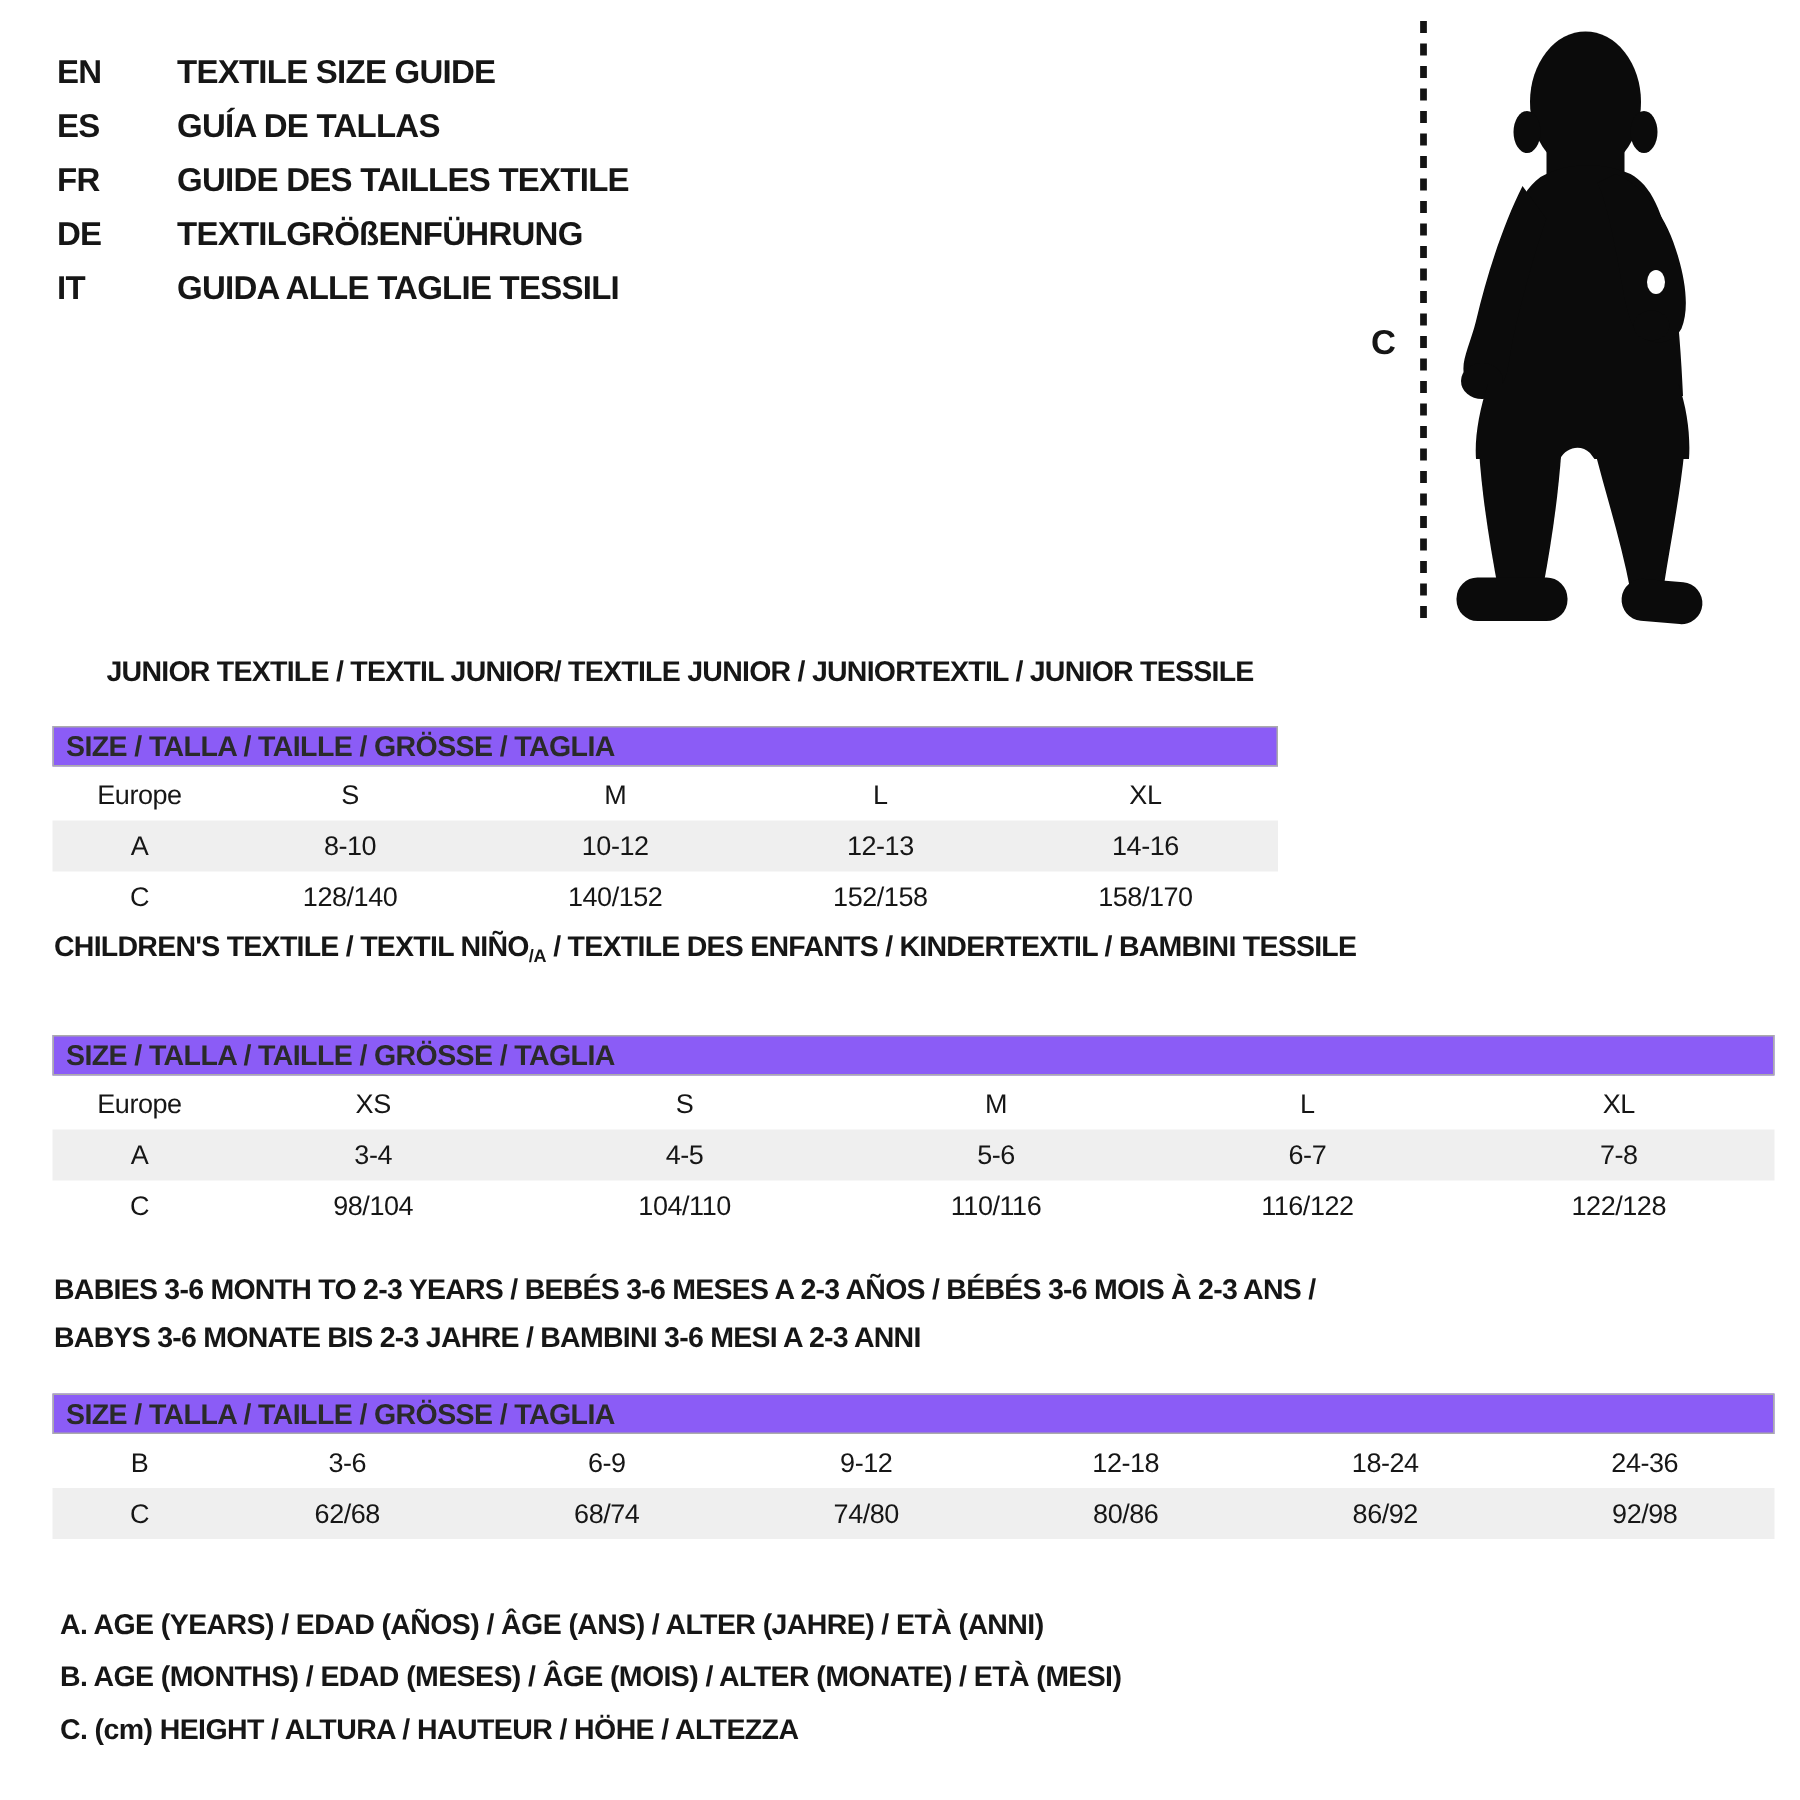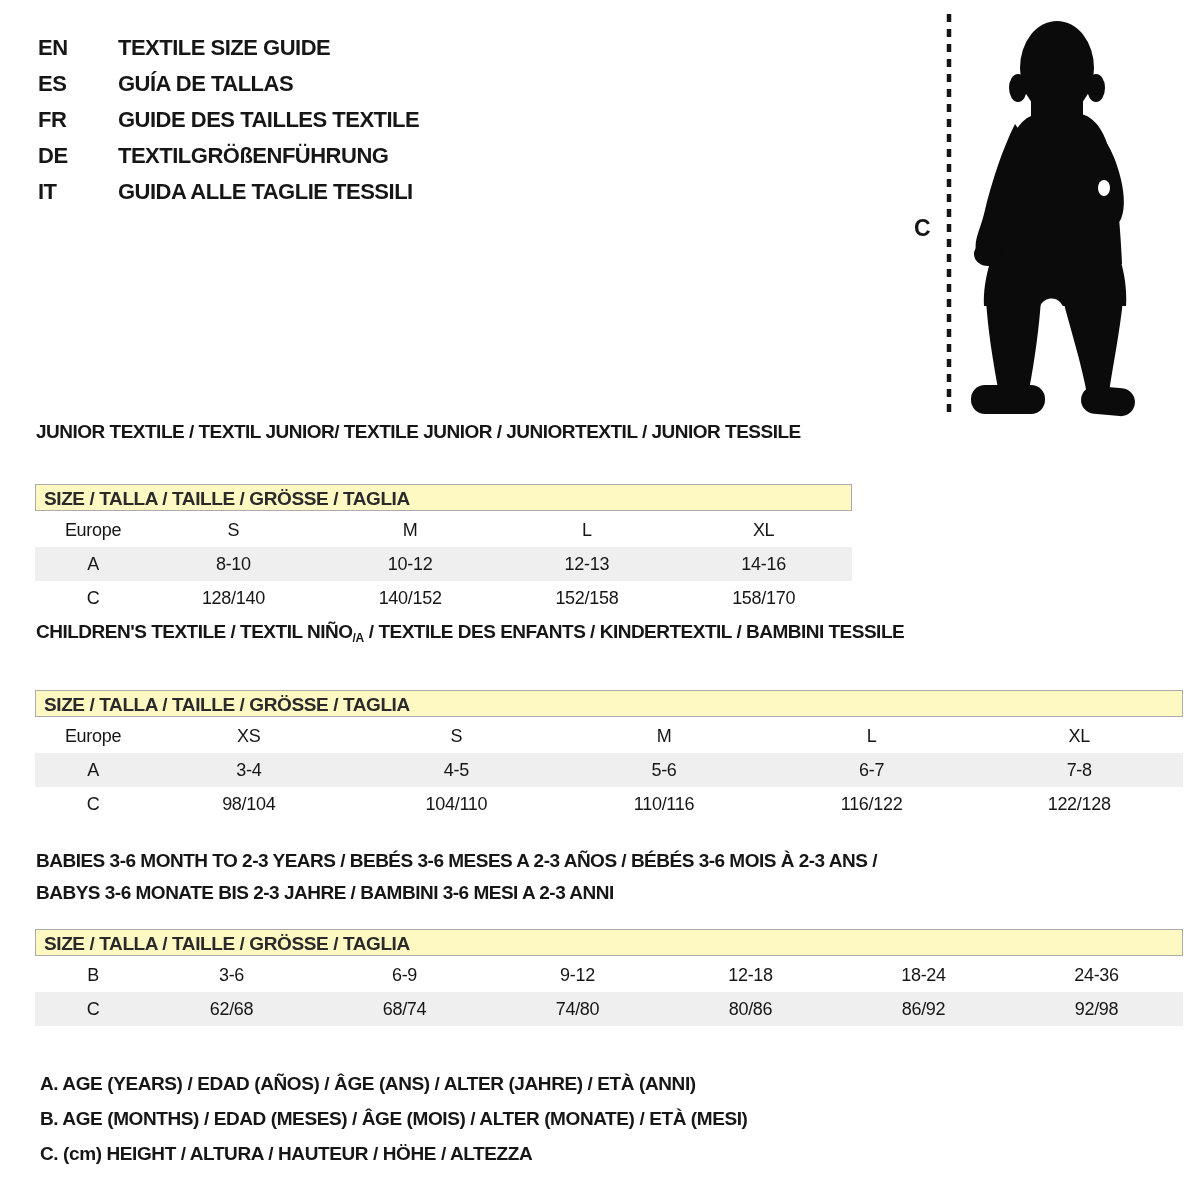--- a/index.html
+++ b/index.html
@@ -35,35 +35,35 @@
     font-size: 19px; font-weight: bold; letter-spacing: -0.5px;
     white-space: nowrap;
   }
   .sec-title .sub {
     font-size: 12px; position: relative; top: 4px; letter-spacing: -0.2px;
   }
   .title-line { height: 32px; line-height: 32px; }
 
   .size-bar {
     position: absolute; left: 35px; height: 27px;
-    background: #fef9c3; border: 1px solid #ababab;
+    background: #8b5cf6; border: 1px solid #ababab;
     font-size: 19px; font-weight: bold; letter-spacing: -0.4px;
     color: #2a2a2a; line-height: 27px; padding-left: 8px; box-sizing: border-box;
   }
   .table { position: absolute; left: 35px; }
   .trow { display: grid; align-items: center; height: 34px; font-size: 18px; letter-spacing: -0.3px; }
   .t4 .trow { grid-template-columns: 110px repeat(4, 1fr); width: 817px; }
   .t5 .trow { grid-template-columns: 110px repeat(5, 1fr); width: 1148px; }
   .t6 .trow { grid-template-columns: 110px repeat(6, 1fr); width: 1148px; }
   .trow.shaded { background: #efefef; }
   .rlabel { text-align: center; padding-left: 6px; }
   .cell { text-align: center; }
 
   
-  .title-junior   { top: 416px; }
+  .title-junior   { top: 433px; margin-left: 35px; }
   .bar-junior     { top: 484px; width: 817px; }
   .table-junior   { top: 513px; }
   
   .title-children { top: 616px; }
   .bar-children   { top: 690px; width: 1148px; }
   .table-children { top: 719px; }
   
   .title-babies   { top: 845px; }
   .bar-babies     { top: 929px; width: 1148px; }
   .table-babies   { top: 958px; }

